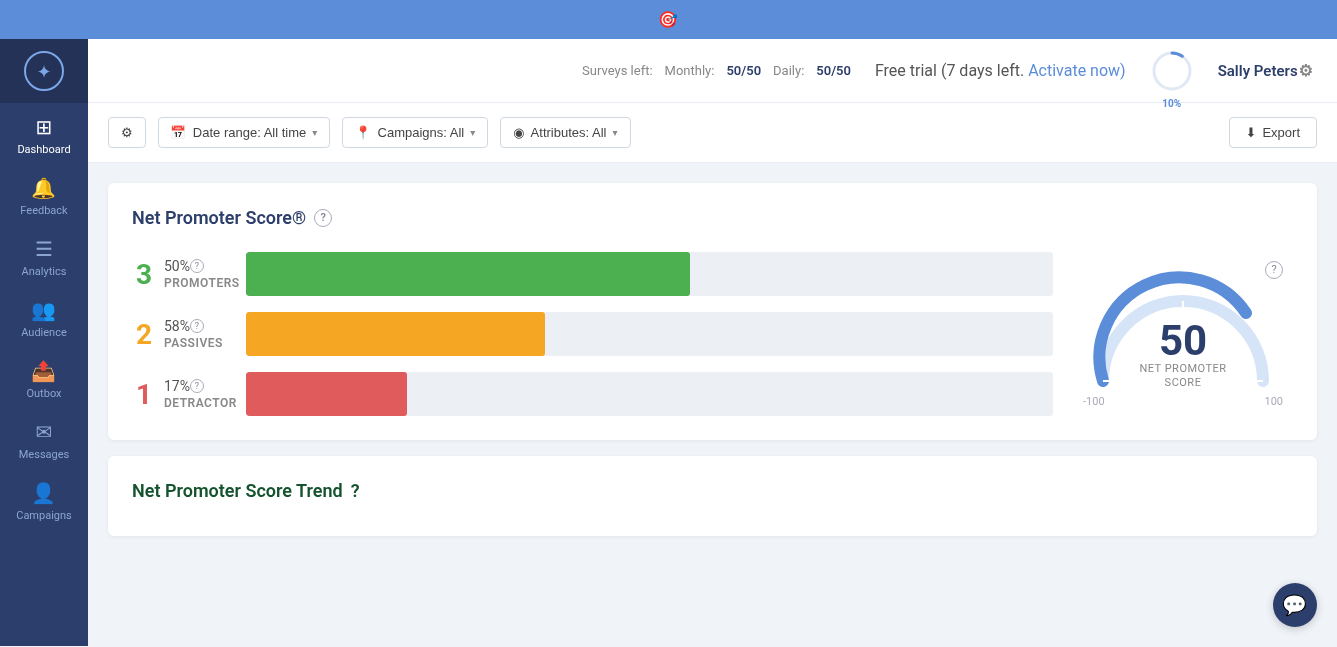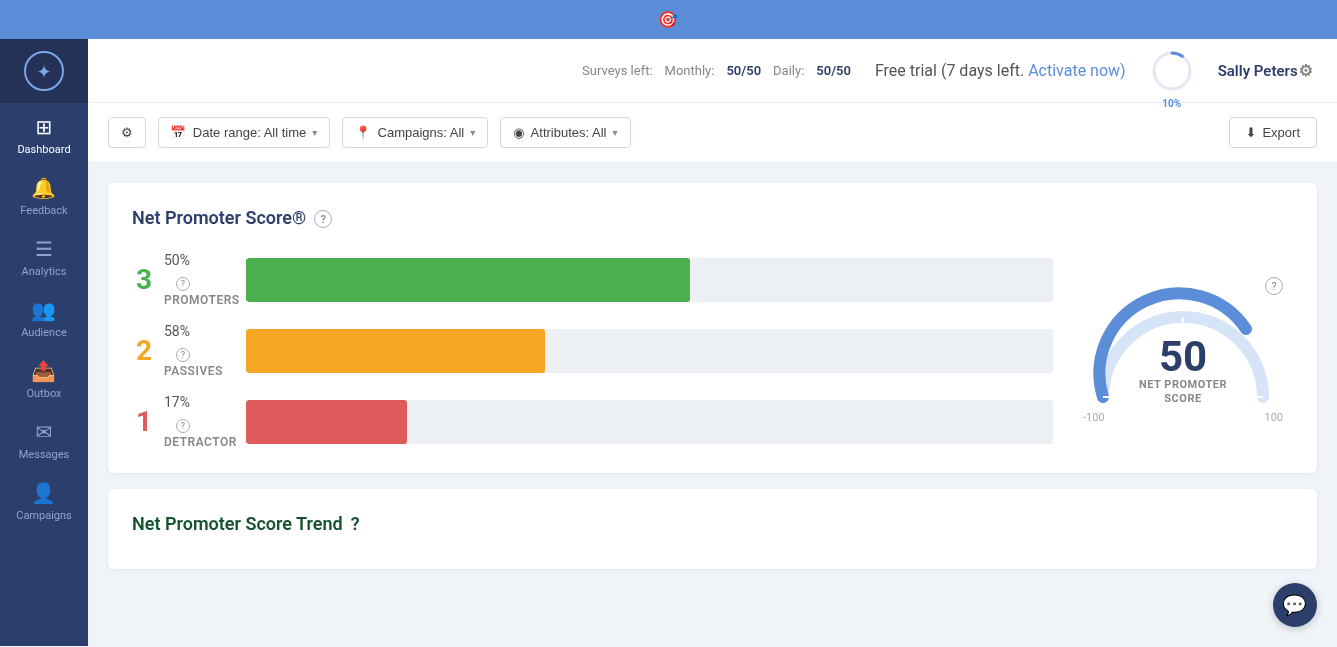--- a/index.html
+++ b/index.html
@@ -144,21 +144,21 @@
       background: white;
       border-radius: 6px;
       padding: 24px;
       box-shadow: 0 1px 4px rgba(0,0,0,0.06);
     }
     .card-title {
       font-size: 18px;
       font-weight: 600;
       color: #2c3e6b;
       display: flex;
-      align-items: flex-end;
+      align-items: center;
       gap: 8px;
       margin-bottom: 24px;
     }
     .card-title .help-icon {
       width: 18px; height: 18px;
       border-radius: 50%;
       border: 1.5px solid #aab;
       display: inline-flex;
       align-items: center;
       justify-content: center;
@@ -169,21 +169,21 @@
 
     
     .nps-content { display: flex; align-items: center; gap: 20px; }
     .bars-section { flex: 1; display: flex; flex-direction: column; gap: 16px; }
     .bar-row { display: flex; align-items: center; gap: 12px; }
     .bar-number { font-size: 28px; font-weight: 700; width: 20px; text-align: right; }
     .bar-number.promoter { color: #4caf50; }
     .bar-number.passive { color: #f5a623; }
     .bar-number.detractor { color: #e05c5c; }
     .bar-info { display: flex; flex-direction: column; align-items: flex-start; width: 70px; }
-    .bar-pct { font-size: 14px; color: #555; display: flex; align-items: flex-end; gap: 9px; flex-direction: column; }
+    .bar-pct { font-size: 14px; color: #555; display: flex; align-items: center; gap: 0; }
     .bar-label { font-size: 12px; color: #888; font-weight: 600; letter-spacing: 0.5px; margin-top: 2px; }
     .bar-info .help-sm {
       display: inline-flex; align-items: center; justify-content: center;
       width: 14px; height: 14px; border-radius: 50%;
       border: 1px solid #aab; font-size: 9px; color: #889; cursor: pointer;
     }
     .bar-track { flex: 1; background: #ecf0f5; border-radius: 3px; height: 44px; position: relative; overflow: hidden; }
     .bar-fill { height: 100%; border-radius: 3px; }
     .bar-fill.green { background: #4caf50; }
     .bar-fill.orange { background: #f5a623; }
@@ -210,21 +210,21 @@
     }
     .gauge-container { position: relative; width: 200px; height: 120px; margin-top: 10px; }
     .gauge-center-text {
       position: absolute;
       top: 50%;
       left: 50%;
       transform: translate(-50%, -15%);
       text-align: center;
     }
     .gauge-score { font-size: 42px; font-weight: 700; color: #2c3e6b; line-height: 1; }
-    .gauge-subtitle { font-size: 11px; color: #888; font-weight: 700; letter-spacing: 0.5px; text-align: center; line-height: 1.3; }
+    .gauge-subtitle { font-size: 11px; color: #888; font-weight: 400; letter-spacing: 0.5px; text-align: center; line-height: 1.3; }
     .gauge-labels { display: flex; justify-content: space-between; width: 200px; font-size: 11px; color: #aab; margin-top: 4px; }
 
     
     .trend-card { min-height: 80px; }
     .trend-title { font-size: 18px; font-weight: 600; color: #14532d; display: flex; align-items: center; gap: 8px; }
 
     
     .chat-bubble {
       position: fixed;
       bottom: 20px;

